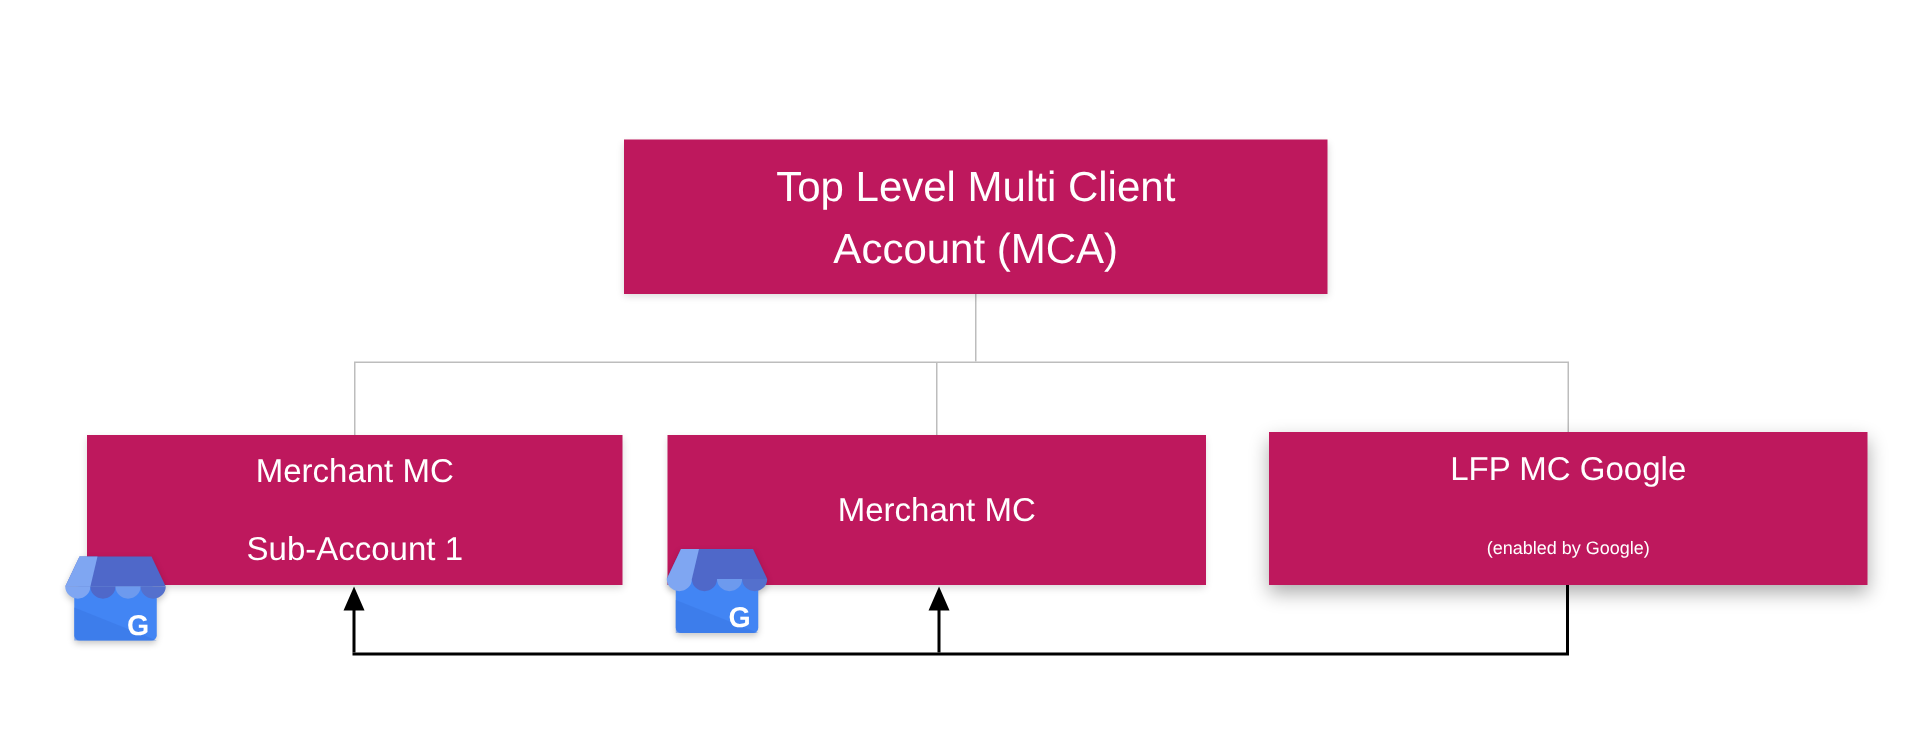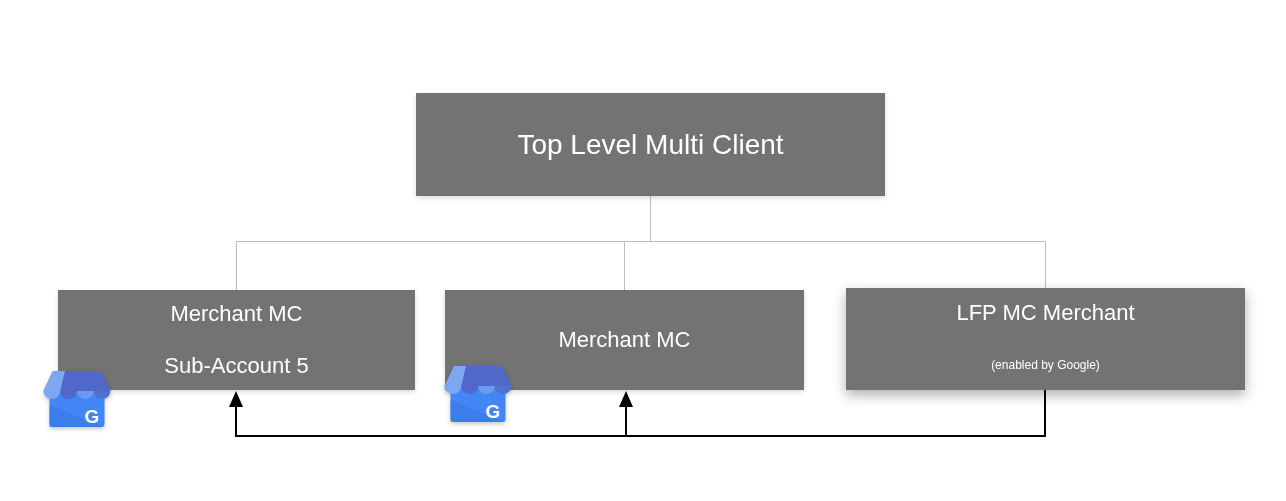--- a/index.html
+++ b/index.html
@@ -9,21 +9,21 @@
     position: relative;
     width: 1286px;
     height: 501px;
     background: #ffffff;
     overflow: hidden;
   }
 
   
   .node {
     position: absolute;
-    background: #737373;
+    background: #be185d;
     color: #ffffff;
     display: flex;
     flex-direction: column;
     align-items: center;
     justify-content: center;
     text-align: center;
     box-shadow: 0 2px 5px rgba(0,0,0,0.15);
   }
   .node-mca {
     left: 416px; top: 93px; width: 469px; height: 103px;
@@ -83,33 +83,34 @@
 
   <div class="bline b-v-lfp"></div>
   <div class="bline b-h"></div>
   <div class="bline b-v-1"></div>
   <div class="bline b-v-2"></div>
   <div class="arrowhead ah-1"></div>
   <div class="arrowhead ah-2"></div>
 
   <div class="node node-mca">
     <div class="line1">Top Level Multi Client</div>
+    <div class="line2">Account (MCA)</div>
   </div>
 
   <div class="node node-sub1">
     <div class="line1">Merchant MC</div>
-    <div class="line2">Sub-Account 5</div>
+    <div class="line2">Sub-Account 1</div>
   </div>
 
   <div class="node node-sub2">
     <div class="line1">Merchant MC</div>
   </div>
 
   <div class="node node-lfp">
-    <div class="line1">LFP MC Merchant</div>
+    <div class="line1">LFP MC Google</div>
     <div class="line2">(enabled by Google)</div>
   </div>
 
   <svg class="biz-icon biz-icon-1" width="70" height="62" viewBox="0 0 70 62" xmlns="http://www.w3.org/2000/svg">
     <rect x="7.5" y="25" width="55" height="36" rx="3.5" fill="#4285f4"></rect>
     <polygon points="7.5,39 62.5,61 7.5,61" fill="#3b76e3" opacity="0.55"></polygon>
     <polygon points="11,5 59,5 68.5,25 1.5,25" fill="#4f68c9"></polygon>
     <polygon points="11,5 23,5 18.25,25 1.5,25" fill="#7fa6f2"></polygon>
     <path d="M1.5,25 a8.375,8.1 0 0 0 16.75,0 Z" fill="#7fa6f2"></path>
     <path d="M18.25,25 a8.375,8.1 0 0 0 16.75,0 Z" fill="#4f68c9"></path>

